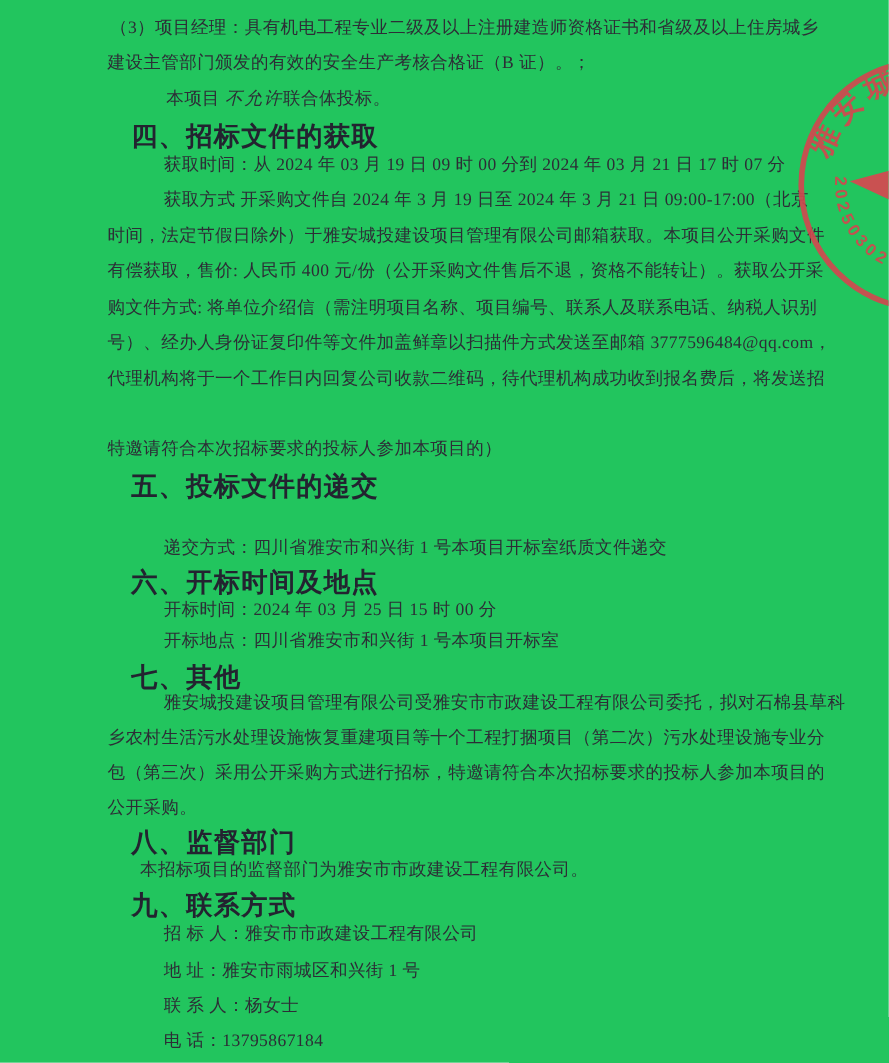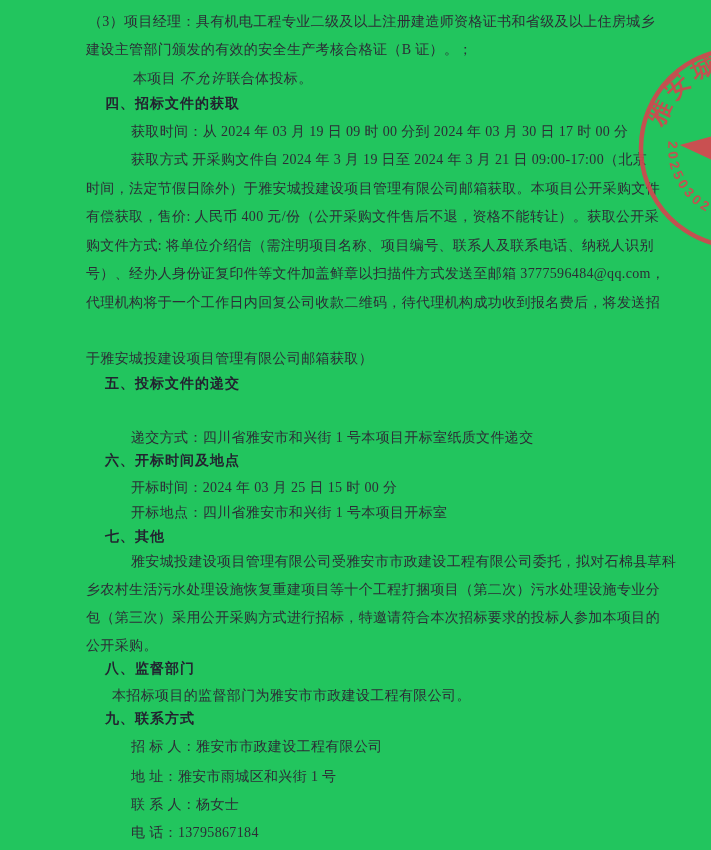--- a/index.html
+++ b/index.html
@@ -18,21 +18,21 @@
   .line{
     position:absolute;
     white-space:nowrap;
     color:#2d2d36;
     font-size:14px;
     letter-spacing:0.35px;
   }
   .heading{
     font-family:Liberation Serif, serif;
     font-weight:bold;
-    font-size:14px;
+    font-size:21px;
     color:#232330;
     letter-spacing:1px;
   }
   .ital{
     font-style:italic;
     letter-spacing:1.5px;
   }
   .stamp{
     position:absolute;
     left:630px;
@@ -51,28 +51,28 @@
 
 <div class="page">
 
   <div class="line" style="top:13px;left:88px">（3）项目经理：具有机电工程专业二级及以上注册建造师资格证书和省级及以上住房城乡</div>
   <div class="line" style="top:70px;left:133px"><span>本项目 </span><span class="ital">不允许</span><span>联合体投标。</span></div>
 
   <div class="line" style="top:41px;left:86px">建设主管部门颁发的有效的安全生产考核合格证（B 证）。；</div>
 
   <div class="line heading" style="top:95px;left:105px">四、招标文件的获取</div>
 
-  <div class="line" style="top:123px;left:131px">获取时间：从 2024 年 03 月 19 日  09 时 00 分到 2024 年 03 月 30 日  17 时 00 分</div>
+  <div class="line" style="top:123px;left:131px">获取时间：从 2024 年 03 月 19 日  09 时 00 分到 2024 年 03 月 21 日  17 时 07 分</div>
   <div class="line" style="top:151px;left:131px">获取方式 开采购文件自 2024 年 3 月 19 日至 2024 年 3 月 21 日 09:00-17:00（北京</div>
   <div class="line" style="top:180px;left:86px">时间，法定节假日除外）于雅安城投建设项目管理有限公司邮箱获取。本项目公开采购文件</div>
   <div class="line" style="top:208px;left:86px">有偿获取，售价: 人民币 400 元/份（公开采购文件售后不退，资格不能转让）。获取公开采</div>
   <div class="line" style="top:237px;left:86px">购文件方式: 将单位介绍信（需注明项目名称、项目编号、联系人及联系电话、纳税人识别</div>
   <div class="line" style="top:265px;left:86px">号）、经办人身份证复印件等文件加盖鲜章以扫描件方式发送至邮箱 3777596484@qq.com，</div>
   <div class="line" style="top:294px;left:86px">代理机构将于一个工作日内回复公司收款二维码，待代理机构成功收到报名费后，将发送招</div>
-  <div class="line" style="top:350px;left:86px">于雅安城投建设项目管理有限公司邮箱获取）</div>
+  <div class="line" style="top:350px;left:86px">特邀请符合本次招标要求的投标人参加本项目的）</div>
 
   <div class="line heading" style="top:375px;left:105px">五、投标文件的递交</div>
   <div class="line" style="top:429px;left:131px">递交方式：四川省雅安市和兴街 1 号本项目开标室纸质文件递交</div>
 
   <div class="line heading" style="top:452px;left:105px">六、开标时间及地点</div>
   <div class="line" style="top:479px;left:131px">开标时间：2024 年 03 月 25 日  15 时 00 分</div>
   <div class="line" style="top:504px;left:131px">开标地点：四川省雅安市和兴街 1 号本项目开标室</div>
 
   <div class="line heading" style="top:528px;left:105px">七、其他</div>
   <div class="line" style="top:553px;left:131px">雅安城投建设项目管理有限公司受雅安市市政建设工程有限公司委托，拟对石棉县草科</div>

